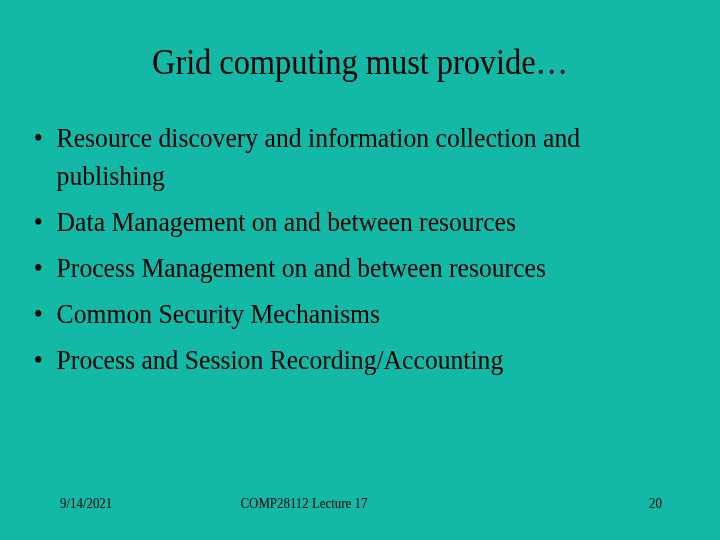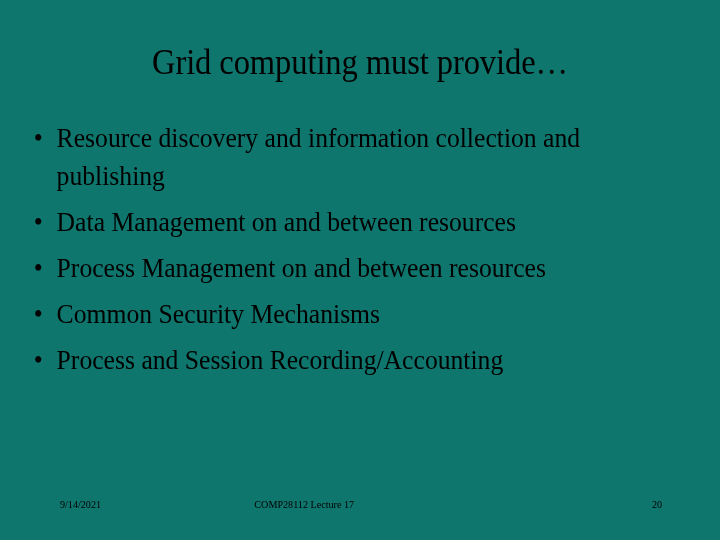--- a/index.html
+++ b/index.html
@@ -14,21 +14,21 @@
     overflow: hidden;
     font-family: "Liberation Serif", "DejaVu Serif", serif;
     color: #000000;
     position: relative;
   }
   .slide {
     position: absolute;
     inset: 0;
     width: 720px;
     height: 540px;
-    background: #0f766e;
+    background: #14b8a6;
   }
 
   
   .slide-title {
     position: absolute;
     left: 0;
     top: 42px;
     width: 720px;
     text-align: center;
     font-size: 35px;
@@ -75,21 +75,21 @@
     display: block;
   }
 
   
   .footer {
     position: absolute;
     left: 0;
     top: 494px;
     width: 720px;
     height: 20px;
-    font-size: 11px;
+    font-size: 14px;
     line-height: 20px;
   }
   .footer-date {
     position: absolute;
     left: 60px;
     top: 0;
     white-space: nowrap;
     transform: scaleX(0.92);
     transform-origin: left center;
   }

